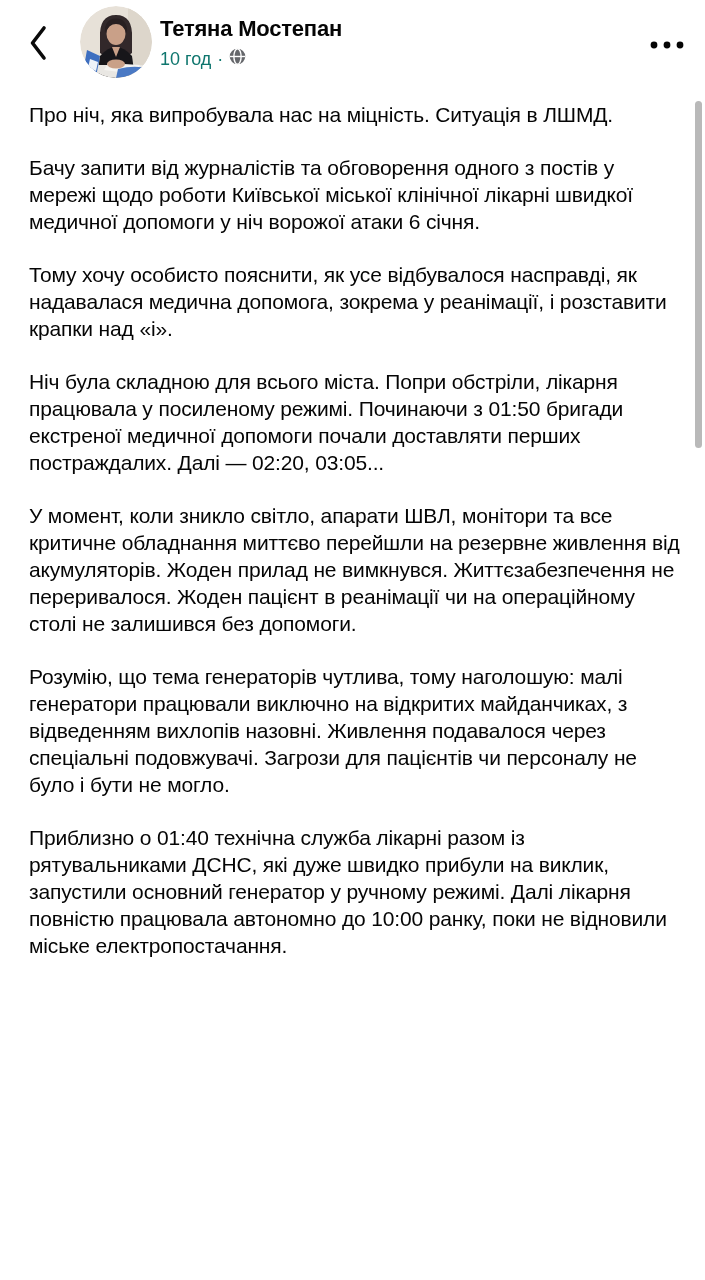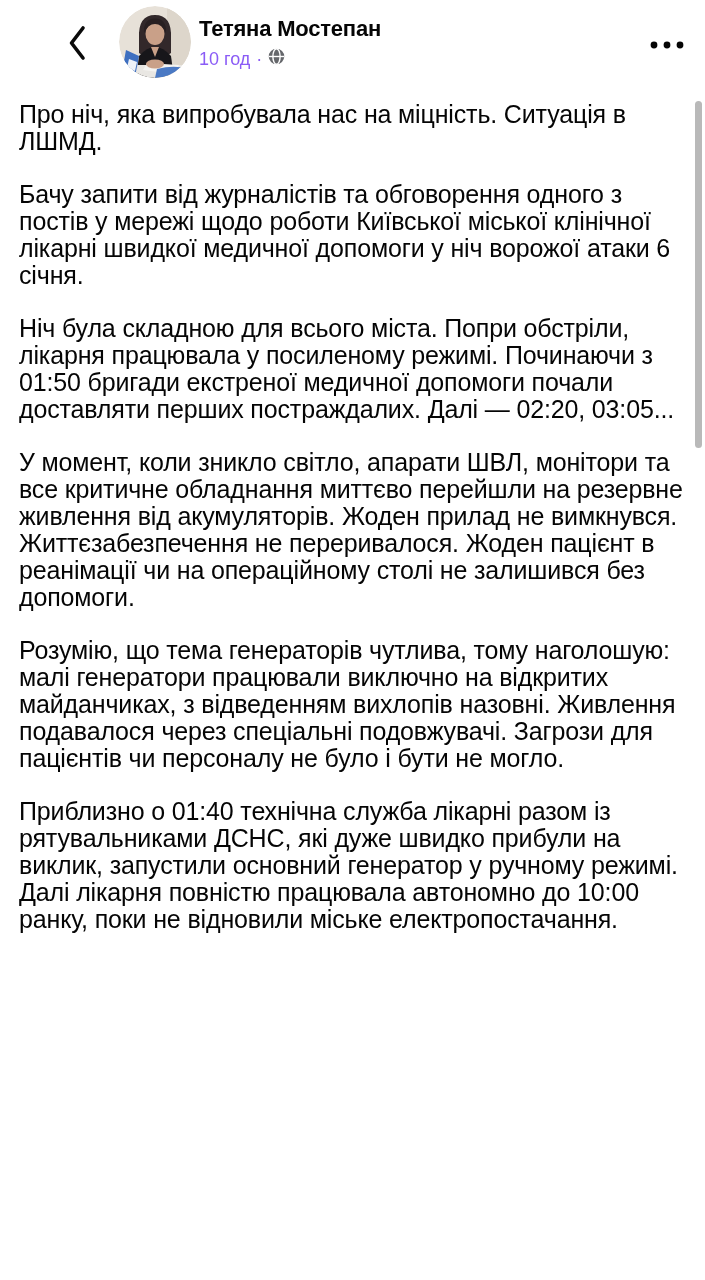--- a/index.html
+++ b/index.html
@@ -6,21 +6,21 @@
   body {
     width: 705px; height: 1280px;
     background: #ffffff;
     font-family: "Liberation Sans", "DejaVu Sans", sans-serif;
     color: #050505;
     overflow: hidden;
     position: relative;
   }
 
   
-  .header { position: relative; height: 88px; background: #ffffff; margin-left: 39px; }
+  .header { position: relative; height: 88px; background: #ffffff; }
 
   .back-btn {
     position: absolute; left: 16px; top: 22px;
     width: 44px; height: 44px;
     display: flex; align-items: center; justify-content: center;
     background: none; border: none; padding: 0; cursor: pointer;
   }
 
   .avatar-btn {
     position: absolute; left: 80px; top: 6px;
@@ -32,36 +32,36 @@
   .avatar-btn svg { display: block; }
 
   .user-block { position: absolute; left: 160px; top: 15px; }
   .user-name {
     font-size: 22px; font-weight: 700; line-height: 28px;
     letter-spacing: -0.2px; color: #050505; cursor: pointer;
   }
   .meta-row {
     display: flex; align-items: center;
     margin-top: 4px;
-    font-size: 18px; color: #8b5cf6; line-height: 22px;
+    font-size: 18px; color: #0f766e; line-height: 22px;
   }
   .meta-sep { margin: 0 6px; }
   .globe { display: inline-block; margin-top: 1px; }
 
   .more-btn {
     position: absolute; right: 12px; top: 24px;
     width: 52px; height: 40px;
     display: flex; align-items: center; justify-content: center;
     background: none; border: none; padding: 0; cursor: pointer;
   }
 
   
   .post {
-    padding: 13px 21px 0 19px;
-    font-size: 25px;
+    padding: 13px 21px 0 29px;
+    font-size: 21px;
     line-height: 27px;
     letter-spacing: -0.15px;
     color: #050505;
   }
   .post p { margin: 0 0 26px 0; }
 
   
   .scrollbar-thumb {
     position: absolute;
     top: 101px; right: 3px;
@@ -133,19 +133,20 @@
         <circle cx="30" cy="4" r="3.4" fill="#050505"></circle>
       </svg>
     </span>
   </button>
 
 </header>
 
 <main class="post">
   <p>Про ніч, яка випробувала нас на міцність. Ситуація в ЛШМД.</p>
   <p>Бачу запити від журналістів та обговорення одного з постів у мережі щодо роботи Київської міської клінічної лікарні швидкої медичної допомоги у ніч ворожої атаки 6 січня.</p>
+  <p>Тому хочу особисто пояснити, як усе відбувалося насправді, як надавалася медична допомога, зокрема у реанімації, і розставити крапки над «і».</p>
   <p>Ніч була складною для всього міста. Попри обстріли, лікарня працювала у посиленому режимі. Починаючи з 01:50 бригади екстреної медичної допомоги почали доставляти перших постраждалих. Далі — 02:20, 03:05...</p>
   <p>У момент, коли зникло світло, апарати ШВЛ, монітори та все критичне обладнання миттєво перейшли на резервне живлення від акумуляторів. Жоден прилад не вимкнувся. Життєзабезпечення не переривалося. Жоден пацієнт в реанімації чи на операційному столі не залишився без допомоги.</p>
   <p>Розумію, що тема генераторів чутлива, тому наголошую: малі генератори працювали виключно на відкритих майданчиках, з відведенням вихлопів назовні. Живлення подавалося через спеціальні подовжувачі. Загрози для пацієнтів чи персоналу не було і бути не могло.</p>
   <p>Приблизно о 01:40 технічна служба лікарні разом із рятувальниками ДСНС, які дуже швидко прибули на виклик, запустили основний генератор у ручному режимі. Далі лікарня повністю працювала автономно до 10:00 ранку, поки не відновили міське електропостачання.</p>
 </main>
 
 <div class="scrollbar-thumb"></div>
 
 </body></html>

